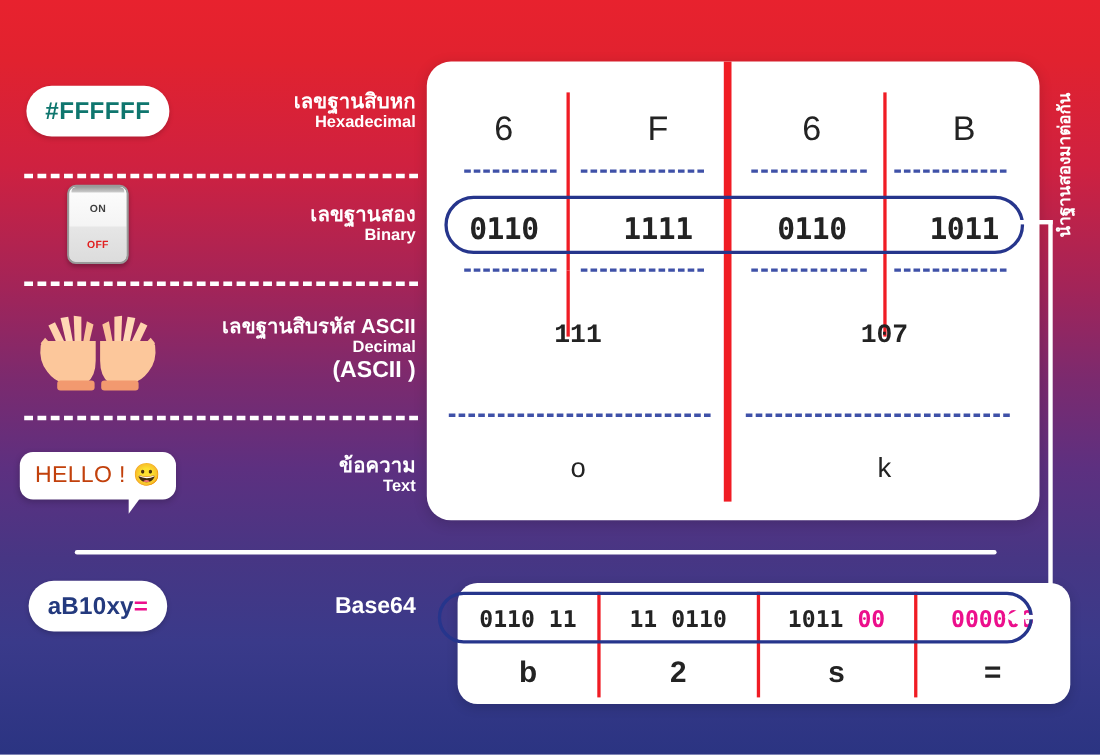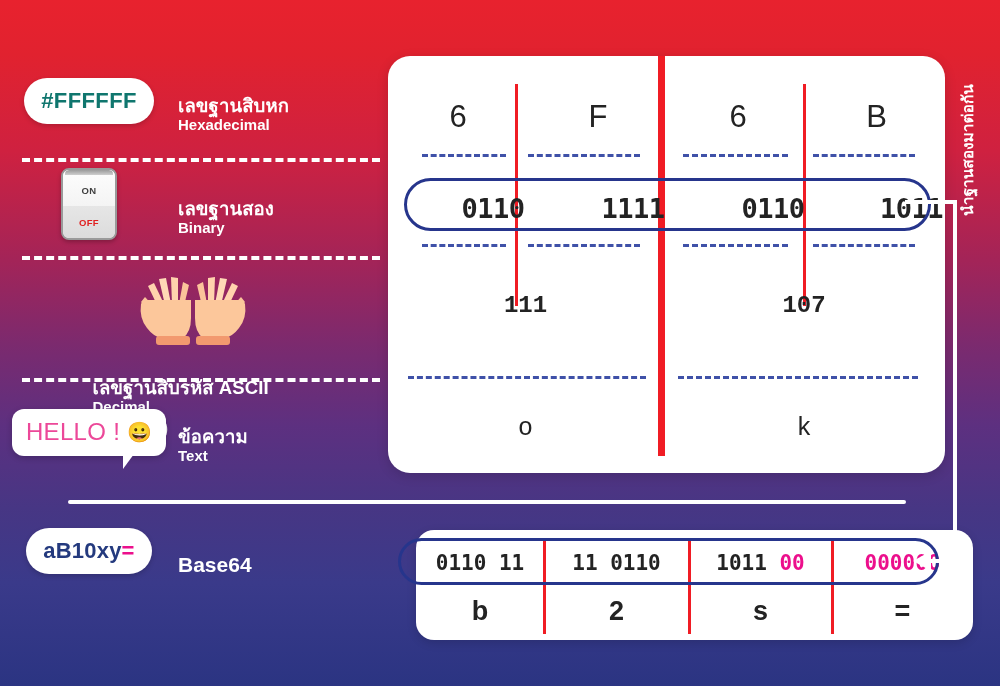--- a/index.html
+++ b/index.html
@@ -13,21 +13,21 @@
     overflow: hidden;
     position: relative;
   }
 
   
   #left-column { position: absolute; left: 0; top: 0; width: 385px; height: 686px; }
 
   .row-left { position: absolute; left: 0; width: 385px; display: flex; align-items: center; }
 
   .badge-cell { width: 178px; display: flex; justify-content: center; align-items: center; }
-  .label-cell { width: 200px; text-align: left; color: #fff; line-height: 1.12; margin-top: 28px; }
+  .label-cell { width: 200px; text-align: right; color: #fff; line-height: 1.12; }
 
   .label-thai { font-size: 18.5px; font-weight: 700; letter-spacing: .1px; }
   .label-eng  { font-size: 15px; font-weight: 700; }
   .label-sub  { font-size: 21px; font-weight: 700; }
 
   
   .pill-white {
     background: #fff;
     border-radius: 26px;
     padding: 10px 17px;
@@ -67,21 +67,21 @@
     padding: 9px 14px 10px 14px;
     display: flex; align-items: center; gap: 7px;
     box-shadow: 0 2px 6px rgba(0,0,0,.2);
   }
   .bubble::after {
     content: ""; position: absolute; bottom: -13px; right: 26px;
     border-left: 11px solid #fff;
     border-bottom: 15px solid transparent;
     border-right: 6px solid transparent;
   }
-  .bubble-text { color: #ec4899; font-size: 24px; letter-spacing: .3px; }
+  .bubble-text { color: #c2410c; font-size: 21px; letter-spacing: .3px; }
   .emoji { font-size: 20px; line-height: 1; }
 
   
   .b64code { color: #243a7e; font-size: 22px; font-weight: 700; letter-spacing: .2px; }
   .b64code .eq { color: #ec0f8c; }
 
   
   .dash-sep {
     position: absolute; left: 22px; width: 358px; height: 0;
     border-top: 4px dashed #ffffff;
@@ -209,21 +209,21 @@
       </div>
     </div>
     <div class="label-cell">
       <div class="label-thai">เลขฐานสอง</div>
       <div class="label-eng">Binary</div>
     </div>
   </div>
 
   <div class="dash-sep" style="top:256px;"></div>
 
-  <div class="row-left" style="top:266px;height:104px;flex-direction:column;">
+  <div class="row-left" style="top:266px;height:104px;">
     <div class="badge-cell">
       <div class="hands">
         <svg width="124" height="84" viewBox="0 0 124 84">
 
           <g>
             <path d="M10 36 L14 31 L26 44 L22 49 Z" fill="#fbc49a"></path>
             <path d="M17 20 L23 17 L34 40 L28 43 Z" fill="#ffd3ad"></path>
             <path d="M28 13 L35 12 L40 38 L34 39 Z" fill="#ffd9b6"></path>
             <path d="M40 11 L47 12 L47 38 L41 38 Z" fill="#ffd3ad"></path>
             <path d="M52 16 L58 19 L53 40 L48 38 Z" fill="#fbc49a"></path>
@@ -290,21 +290,21 @@
     <div class="pcell hex-val" style="width:140px;">6</div>
     <div class="pcell hex-val" style="width:140px;">F</div>
     <div class="pcell hex-val" style="width:140px;">6</div>
     <div class="pcell hex-val" style="width:137px;">B</div>
   </div>
   <div class="hdash" style="left:34px;  top:98px; width:84px;"></div>
   <div class="hdash" style="left:140px; top:98px; width:112px;"></div>
   <div class="hdash" style="left:295px; top:98px; width:105px;"></div>
   <div class="hdash" style="left:425px; top:98px; width:102px;"></div>
 
-  <div class="prow" style="top:122px;height:60px;margin-left:35px;">
+  <div class="prow" style="top:122px;height:60px;">
     <div class="pcell bin-val" style="width:140px;">0110</div>
     <div class="pcell bin-val" style="width:140px;">1111</div>
     <div class="pcell bin-val" style="width:140px;">0110</div>
     <div class="pcell bin-val" style="width:137px;">1011</div>
   </div>
   <div class="hdash" style="left:34px;  top:188px; width:84px;"></div>
   <div class="hdash" style="left:140px; top:188px; width:112px;"></div>
   <div class="hdash" style="left:295px; top:188px; width:105px;"></div>
   <div class="hdash" style="left:425px; top:188px; width:102px;"></div>
 

